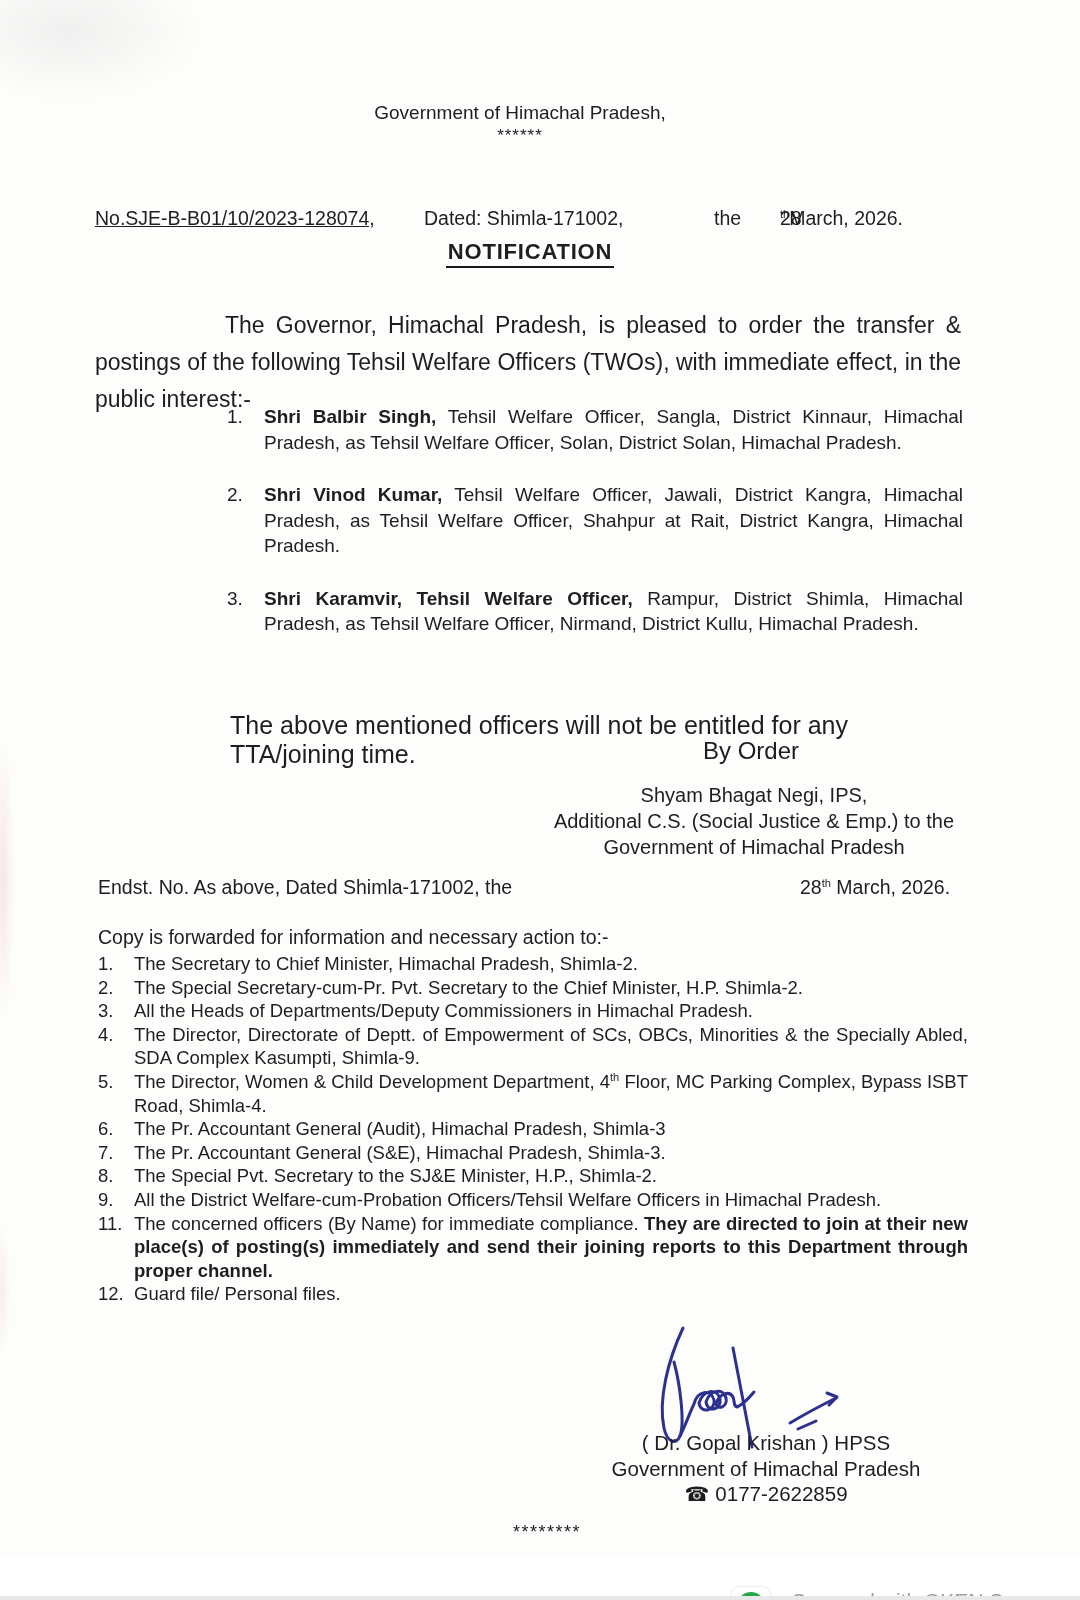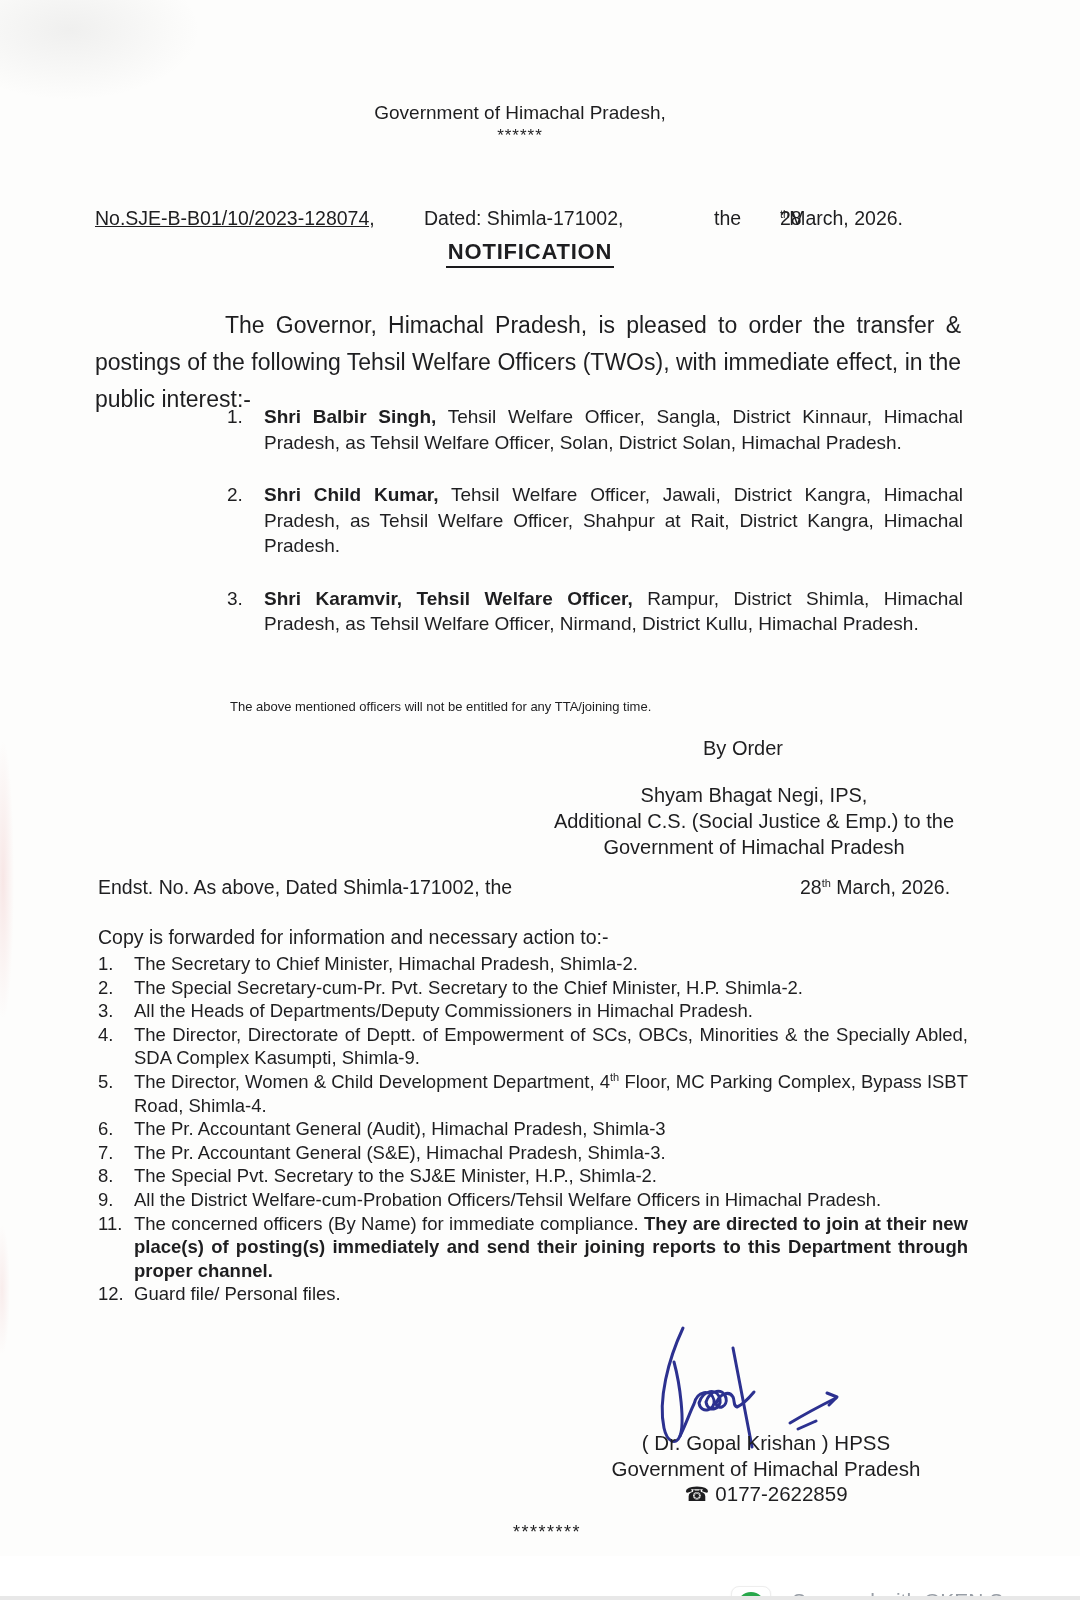--- a/index.html
+++ b/index.html
@@ -29,23 +29,23 @@
     text-align:justify;text-indent:130px;}
   
   .transfer{top:404px;left:227px;width:736px;font-size:19px;line-height:25.5px;}
   ol{list-style:none;margin:0;padding:0;}
   li{display:flex;}
   .transfer li{margin-bottom:27px;}
   .transfer .num{flex:0 0 37px;}
   .txt{flex:1;text-align:justify;}
   b{font-weight:700;}
   
-  .tta{top:686px;left:230px;width:712px;font-size:13px;}
-  
-  .by-order{top:737px;left:703px;font-size:20px;}
+  .tta{top:686px;left:230px;width:712px;font-size:25px;}
+  
+  .by-order{top:737px;left:703px;font-size:24px;}
   .sig-top{top:782px;left:528px;width:452px;text-align:center;font-size:20px;line-height:26px;}
   
   .endst{top:876px;left:0;width:1080px;font-size:19.5px;}
   .endst .left{position:absolute;left:98px;white-space:nowrap;}
   .endst .date{position:absolute;left:800px;white-space:nowrap;}
   .copyline{top:926px;left:98px;font-size:19.5px;}
   
   .copy{top:952px;left:98px;width:870px;font-size:18.5px;line-height:23.6px;}
   .copy .num{flex:0 0 36px;}
   
@@ -98,21 +98,21 @@
 
   <p class="abs intro">The Governor, Himachal Pradesh, is pleased to order the transfer &amp; postings of the following Tehsil Welfare Officers (TWOs), with immediate effect, in the public interest:-</p>
 
   <ol class="abs transfer">
       <li>
         <span class="num">1.</span>
         <span class="txt"><b>Shri Balbir Singh,</b><span> Tehsil Welfare Officer, Sangla, District Kinnaur, Himachal Pradesh, as Tehsil Welfare Officer, Solan, District Solan, Himachal Pradesh.</span></span>
       </li>
       <li>
         <span class="num">2.</span>
-        <span class="txt"><b>Shri Child Kumar,</b><span> Tehsil Welfare Officer, Jawali, District Kangra, Himachal Pradesh, as Tehsil Welfare Officer, Shahpur at Rait, District Kangra, Himachal Pradesh.</span></span>
+        <span class="txt"><b>Shri Vinod Kumar,</b><span> Tehsil Welfare Officer, Jawali, District Kangra, Himachal Pradesh, as Tehsil Welfare Officer, Shahpur at Rait, District Kangra, Himachal Pradesh.</span></span>
       </li>
       <li>
         <span class="num">3.</span>
         <span class="txt"><b>Shri Karamvir, Tehsil Welfare Officer,</b><span> Rampur, District Shimla, Himachal Pradesh, as Tehsil Welfare Officer, Nirmand, District Kullu, Himachal Pradesh.</span></span>
       </li>
     </ol>
 
   <p class="abs tta">The above mentioned officers will not be entitled for any TTA/joining time.</p>
 
   <div class="abs by-order">By Order</div>

